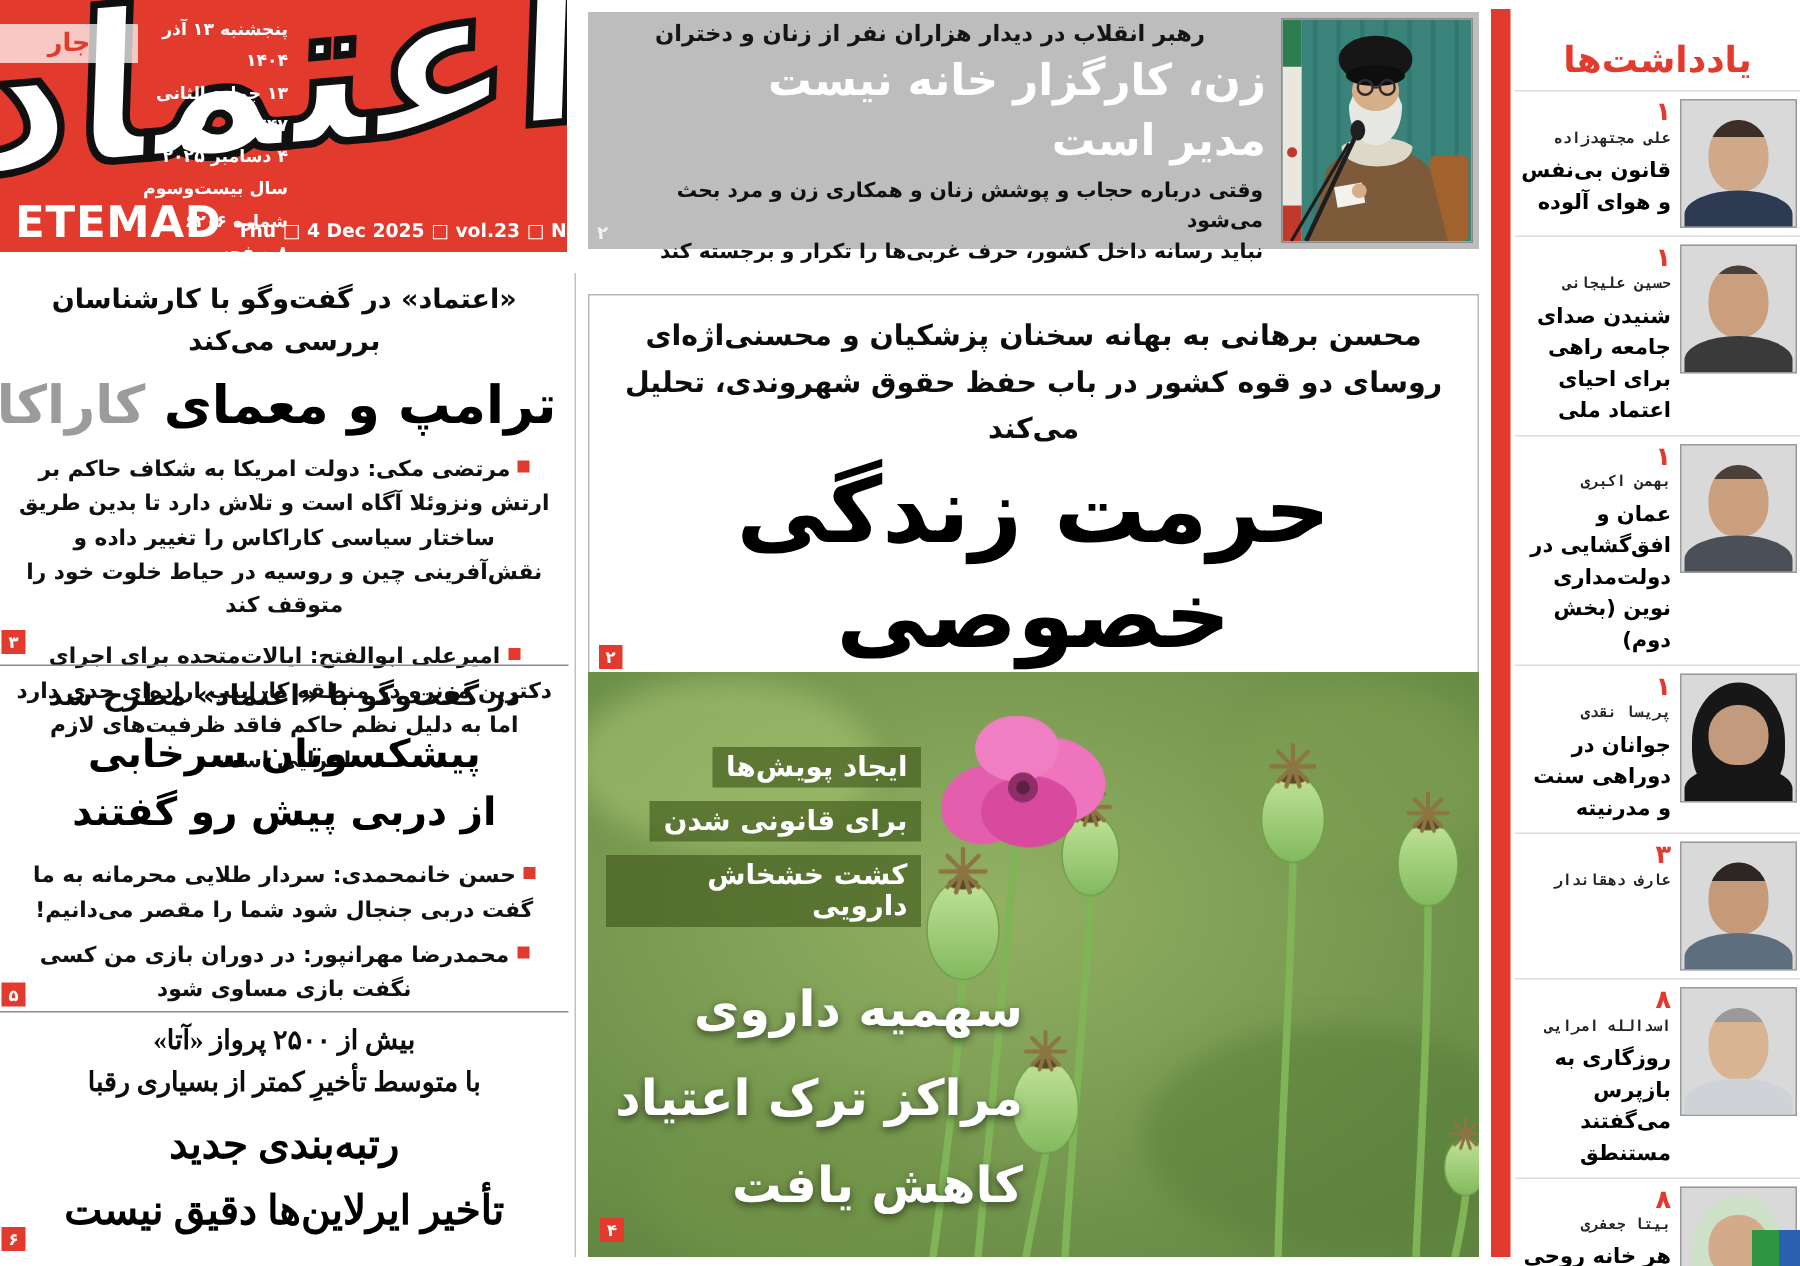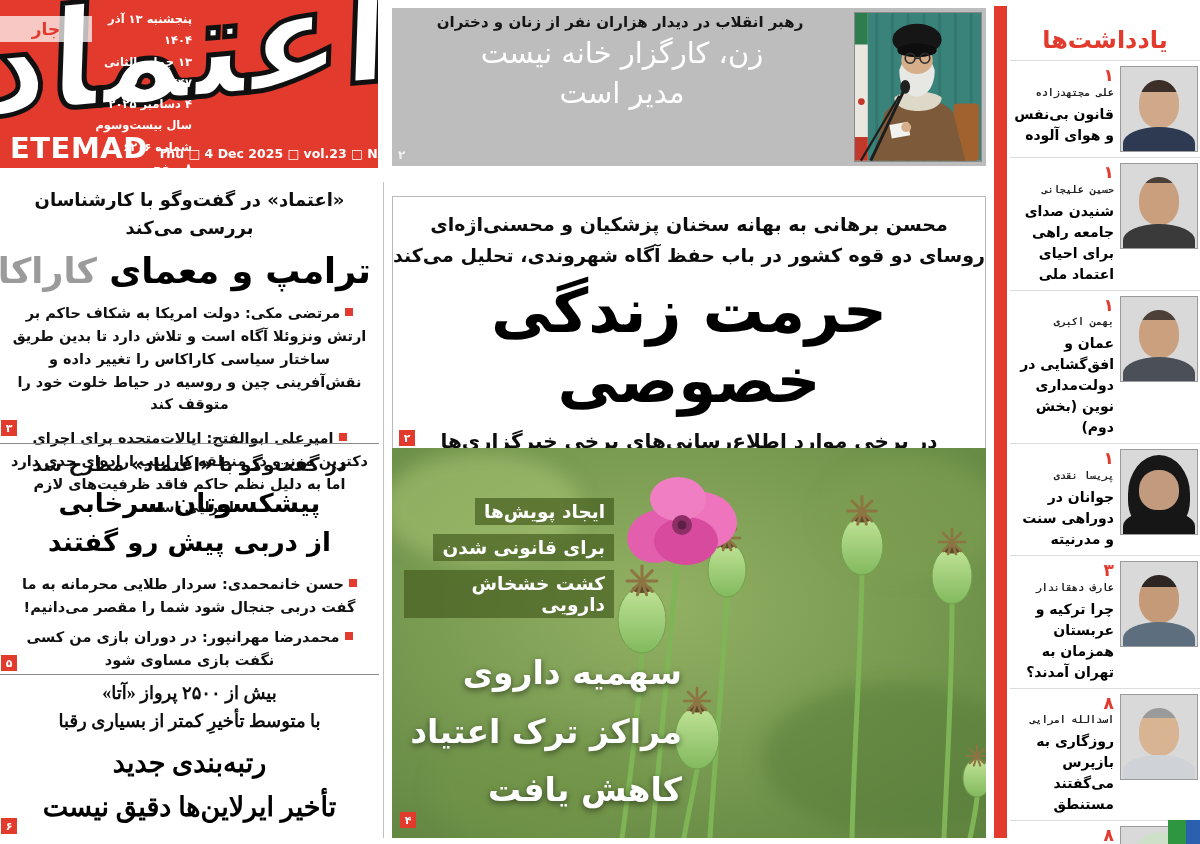--- a/index.html
+++ b/index.html
@@ -21,21 +21,21 @@
   .mast-bar{position:absolute;left:10px;right:8px;bottom:3px;z-index:2;direction:ltr;display:flex;align-items:baseline;gap:10px;color:#fff;}
   .mast-latin{font-size:29px;font-weight:800;letter-spacing:.5px;}
   .mast-info{font-size:12.5px;font-weight:700;white-space:nowrap;}
   .watermark{position:absolute;left:0;top:16px;width:92px;height:26px;background:rgba(255,255,255,.72);z-index:3;display:flex;align-items:center;justify-content:center;color:var(--brand-red);font-weight:800;font-size:17px;}
 
   
   .leader-box{position:absolute;left:392px;top:8px;width:594px;height:158px;background:var(--topbox-bg);}
   .leader-photo{position:absolute;right:4px;top:4px;width:128px;height:150px;border:1px solid #8a8a8a;overflow:hidden;}
   .leader-text{position:absolute;right:142px;left:8px;top:5px;bottom:4px;}
   .leader-kicker{text-align:center;font-size:15px;font-weight:700;color:#151515;padding-right:4px;}
-  .leader-headline{text-align:center;color:#fff;font-weight:400;font-size:29px;line-height:1.38;margin-top:2px;}
+  .leader-headline{color:#fff;font-weight:700;font-size:29px;line-height:1.38;margin-top:2px;}
   .leader-sub{text-align:right;font-size:13.5px;font-weight:700;color:#101010;line-height:1.5;margin-top:4px;padding-right:2px;}
   .leader-marker{position:absolute;left:6px;bottom:4px;color:#f2f2f2;font-size:12px;font-weight:700;}
 
   
   .privacy-box{position:absolute;left:392px;top:196px;width:594px;height:257px;background:#fff;border:1px solid #b8b8b8;text-align:center;padding-top:12px;}
   .privacy-kicker{font-size:19px;font-weight:800;color:#0d0d0d;line-height:1.62;}
   .privacy-headline{font-size:61px;font-weight:900;color:#000;line-height:1.15;margin-top:5px;letter-spacing:-1px;}
   .privacy-sub{font-size:20px;font-weight:800;color:#0d0d0d;line-height:1.6;margin-top:9px;}
 
   
@@ -154,28 +154,32 @@
         <rect x="36" y="112" width="19" height="14" fill="#f2f2ee" transform="rotate(-10 45 119)"></rect>
         <circle cx="52" cy="116" r="5" fill="#d6ae89"></circle>
       </svg>
     </div>
     <div class="leader-text">
       <div class="leader-kicker">رهبر انقلاب در دیدار هزاران نفر از زنان و دختران</div>
       <div class="leader-headline">
         <span style="display:block">زن، کارگزار خانه نیست</span>
         <span style="display:block">مدیر است</span>
       </div>
+      <div class="leader-sub">
+        <span style="display:block">وقتی درباره حجاب و پوشش زنان و همکاری زن و مرد بحث می‌شود</span>
+        <span style="display:block">نباید رسانه داخل کشور، حرف غربی‌ها را تکرار و برجسته کند</span>
+      </div>
     </div>
     <div class="leader-marker">۲</div>
   </div>
 
   <div class="privacy-box">
     <div class="privacy-kicker">
       <span style="display:block">محسن برهانی به بهانه سخنان پزشکیان و محسنی‌اژه‌ای</span>
-      <span style="display:block">روسای دو قوه کشور در باب حفظ آگاه شهروندی، تحلیل می‌کند</span>
+      <span style="display:block">روسای دو قوه کشور در باب حفظ حقوق شهروندی، تحلیل می‌کند</span>
     </div>
     <div class="privacy-headline">حرمت زندگی خصوصی</div>
     <div class="privacy-sub">
       <span style="display:block">در برخی موارد اطلاع‌رسانی‌های برخی خبرگزاری‌ها</span>
       <span style="display:block">یا برخی ضابطان به امنیت روانی جامعه آسیب‌های جدی وارد می‌سازد</span>
     </div>
     <div class="marker m-privacy">۲</div>
   </div>
 
   <div class="poppy-box">
@@ -355,21 +359,20 @@
     </div>
 
     <div class="note-item">
       <div class="note-photo ph5">
           <i class="face"></i>
           <i class="shoulders"></i>
         </div>
       <div class="note-text">
         <div class="note-num">۳</div>
         <div class="note-author">عارف دهقاندار</div>
-        <div class="note-title">چرا ترکیه و عربستان همزمان به تهران آمدند؟</div>
       </div>
     </div>
 
     <div class="note-item">
       <div class="note-photo ph6">
           <i class="face"></i>
           <i class="shoulders"></i>
         </div>
       <div class="note-text">
         <div class="note-num">۸</div>

